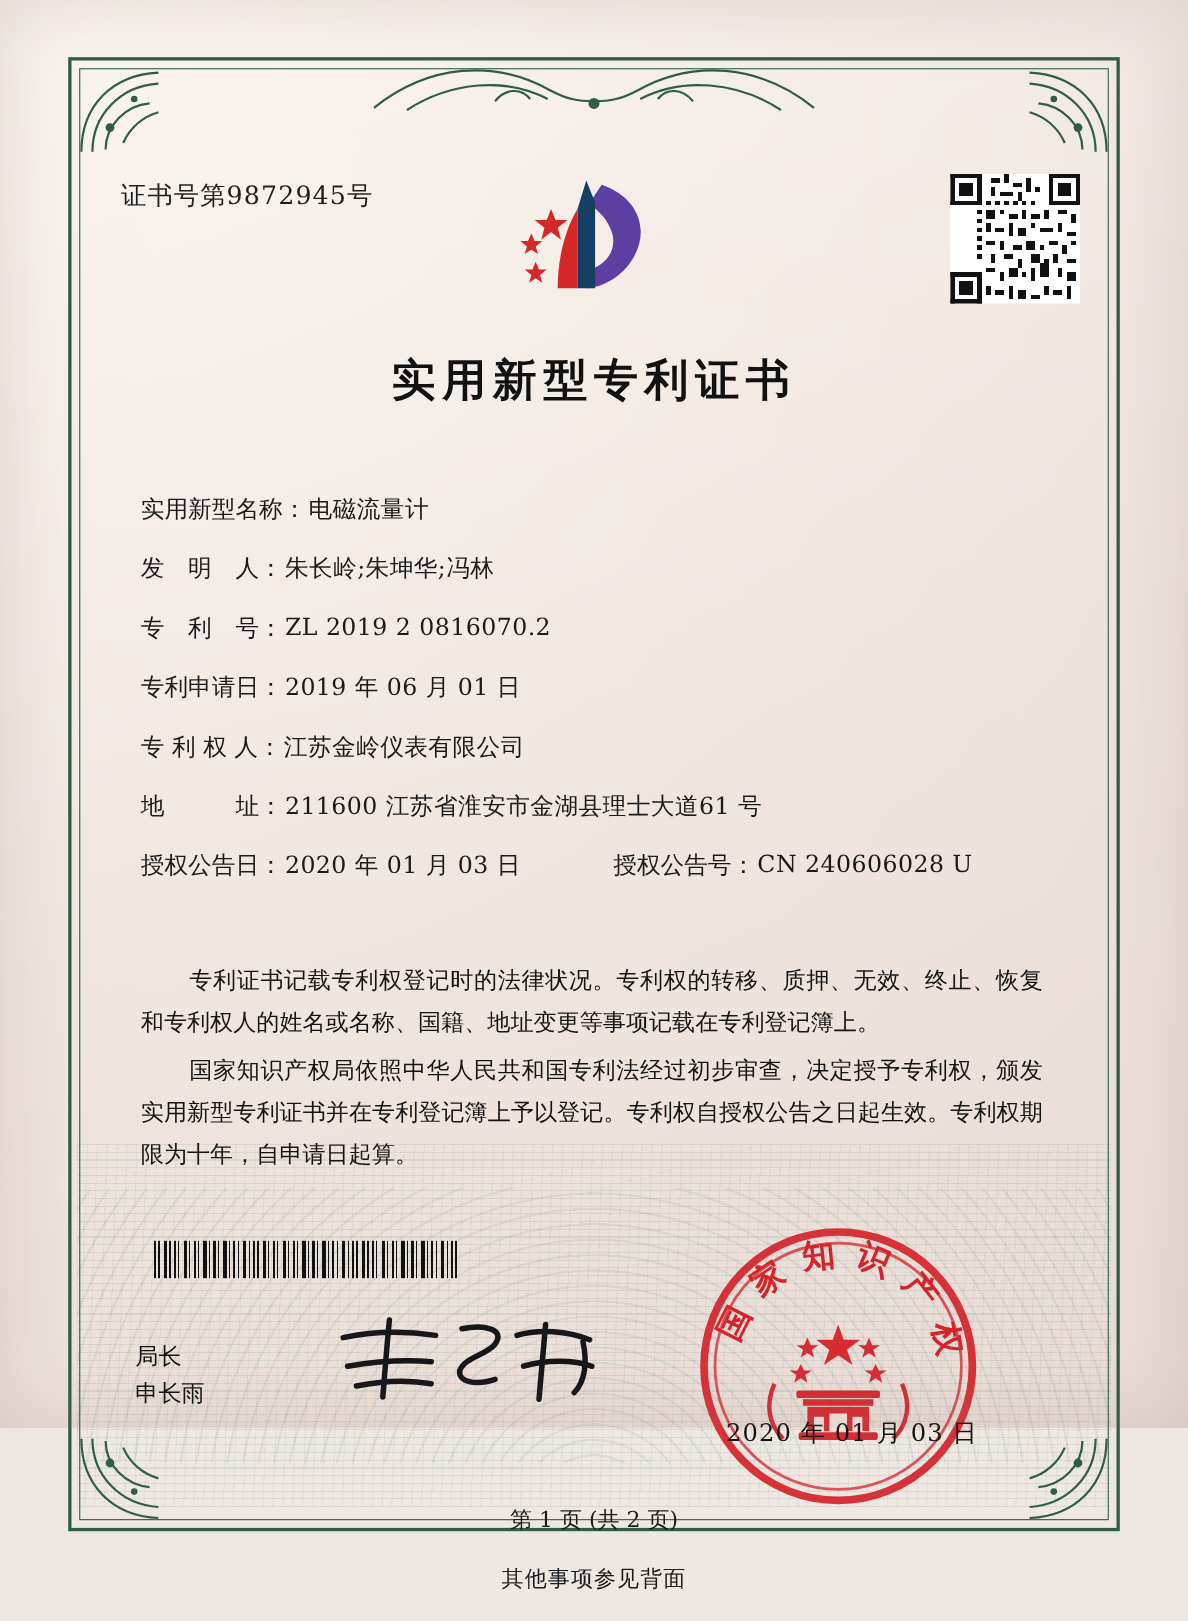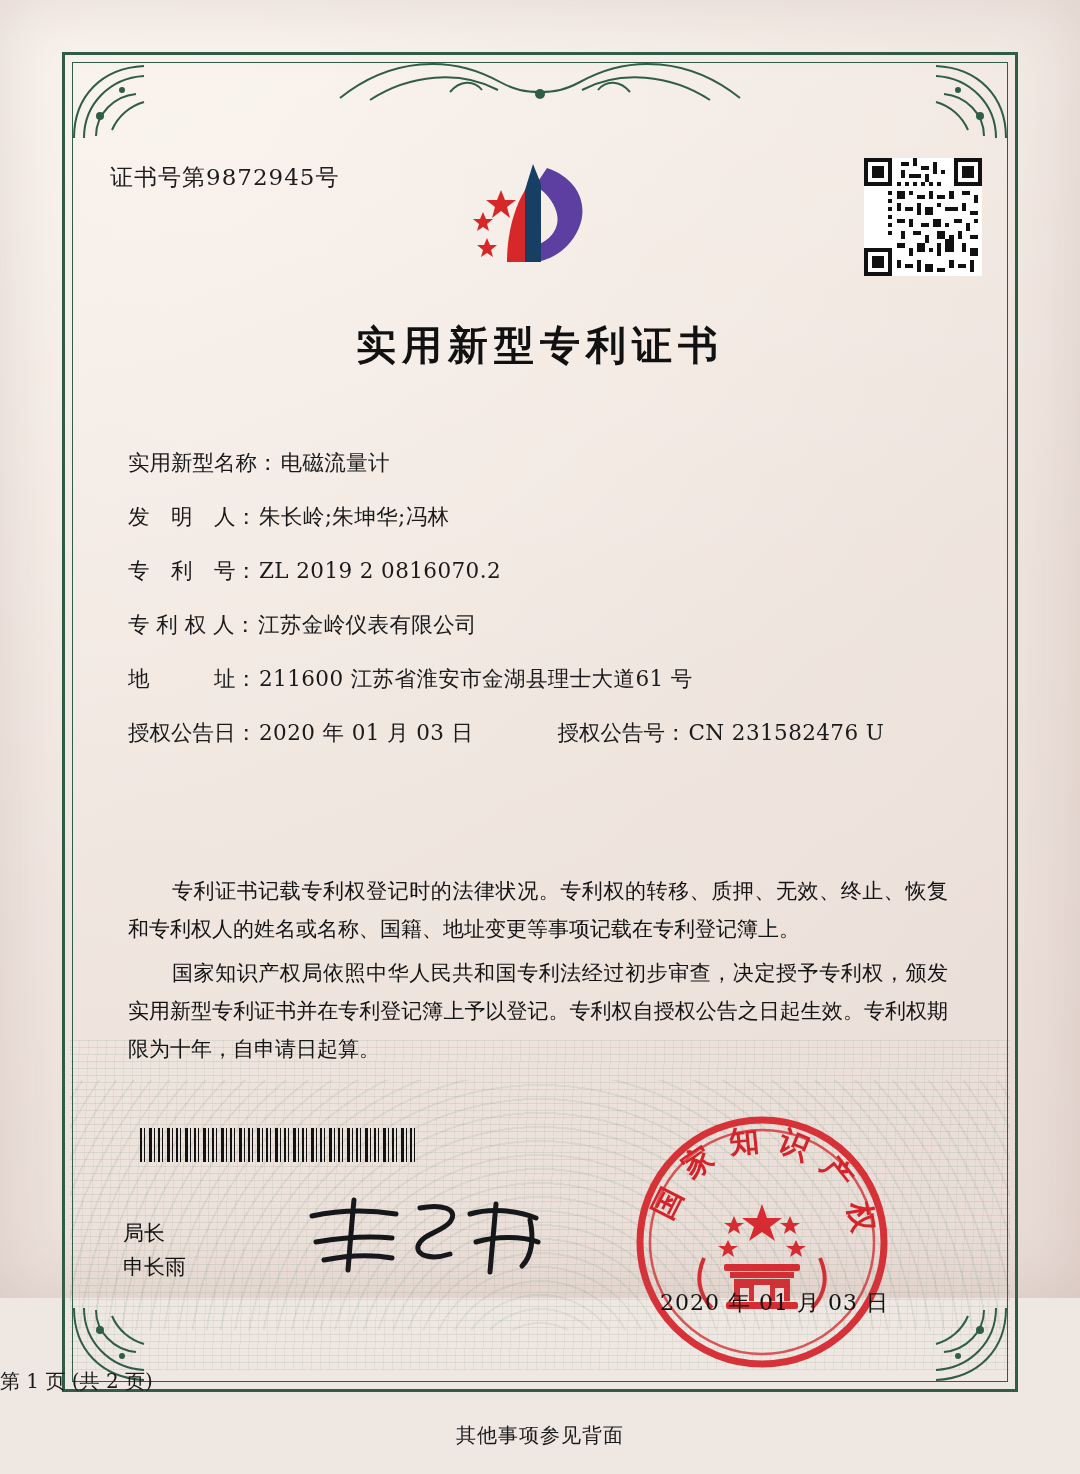--- a/index.html
+++ b/index.html
@@ -201,20 +201,21 @@
     font-size: 22px;
     color: #111;
     font-family: "DejaVu Serif", serif;
     letter-spacing: 1px;
   }
 
   
   .page-indicator {
     position: absolute;
     left: 0; right: 0; top: 1368px;
+    text-align: center;
     font-size: 20px;
     color: #1a1a1a;
     font-family: "DejaVu Serif", serif;
   }
   .back-note {
     position: absolute;
     left: 0; right: 0; top: 1422px;
     text-align: center;
     font-size: 20px;
     color: #1a1a1a;
@@ -419,36 +420,40 @@
     <div class="field-row">
       <span class="field-label">发　明　人：</span>
       <span class="field-value">朱长岭;朱坤华;冯林</span>
     </div>
 
     <div class="field-row">
       <span class="field-label">专　利　号：</span>
       <span class="field-value">ZL 2019 2 0816070.2</span>
     </div>
 
+    <div class="field-row">
+      <span class="field-label">专利申请日：</span>
+      <span class="field-value">2019 年 06 月 01 日</span>
+    </div>
 
     <div class="field-row">
       <span class="field-label">专 利 权 人：</span>
       <span class="field-value">江苏金岭仪表有限公司</span>
     </div>
 
     <div class="field-row">
       <span class="field-label">地　　　址：</span>
       <span class="field-value">211600 江苏省淮安市金湖县理士大道61 号</span>
     </div>
 
     <div class="field-row dual">
       <span class="field-label">授权公告日：</span>
       <span class="field-value">2020 年 01 月 03 日</span>
       <span class="second-label">授权公告号：</span>
-      <span class="field-value">CN 231582476 U</span>
+      <span class="field-value">CN 240606028 U</span>
     </div>
 
   </div>
 
   <div class="paragraphs">
     <p>专利证书记载专利权登记时的法律状况。专利权的转移、质押、无效、终止、恢复和专利权人的姓名或名称、国籍、地址变更等事项记载在专利登记簿上。</p>
     <p>国家知识产权局依照中华人民共和国专利法经过初步审查，决定授予专利权，颁发实用新型专利证书并在专利登记簿上予以登记。专利权自授权公告之日起生效。专利权期限为十年，自申请日起算。</p>
   </div>
 
   <div class="barcode"></div>

